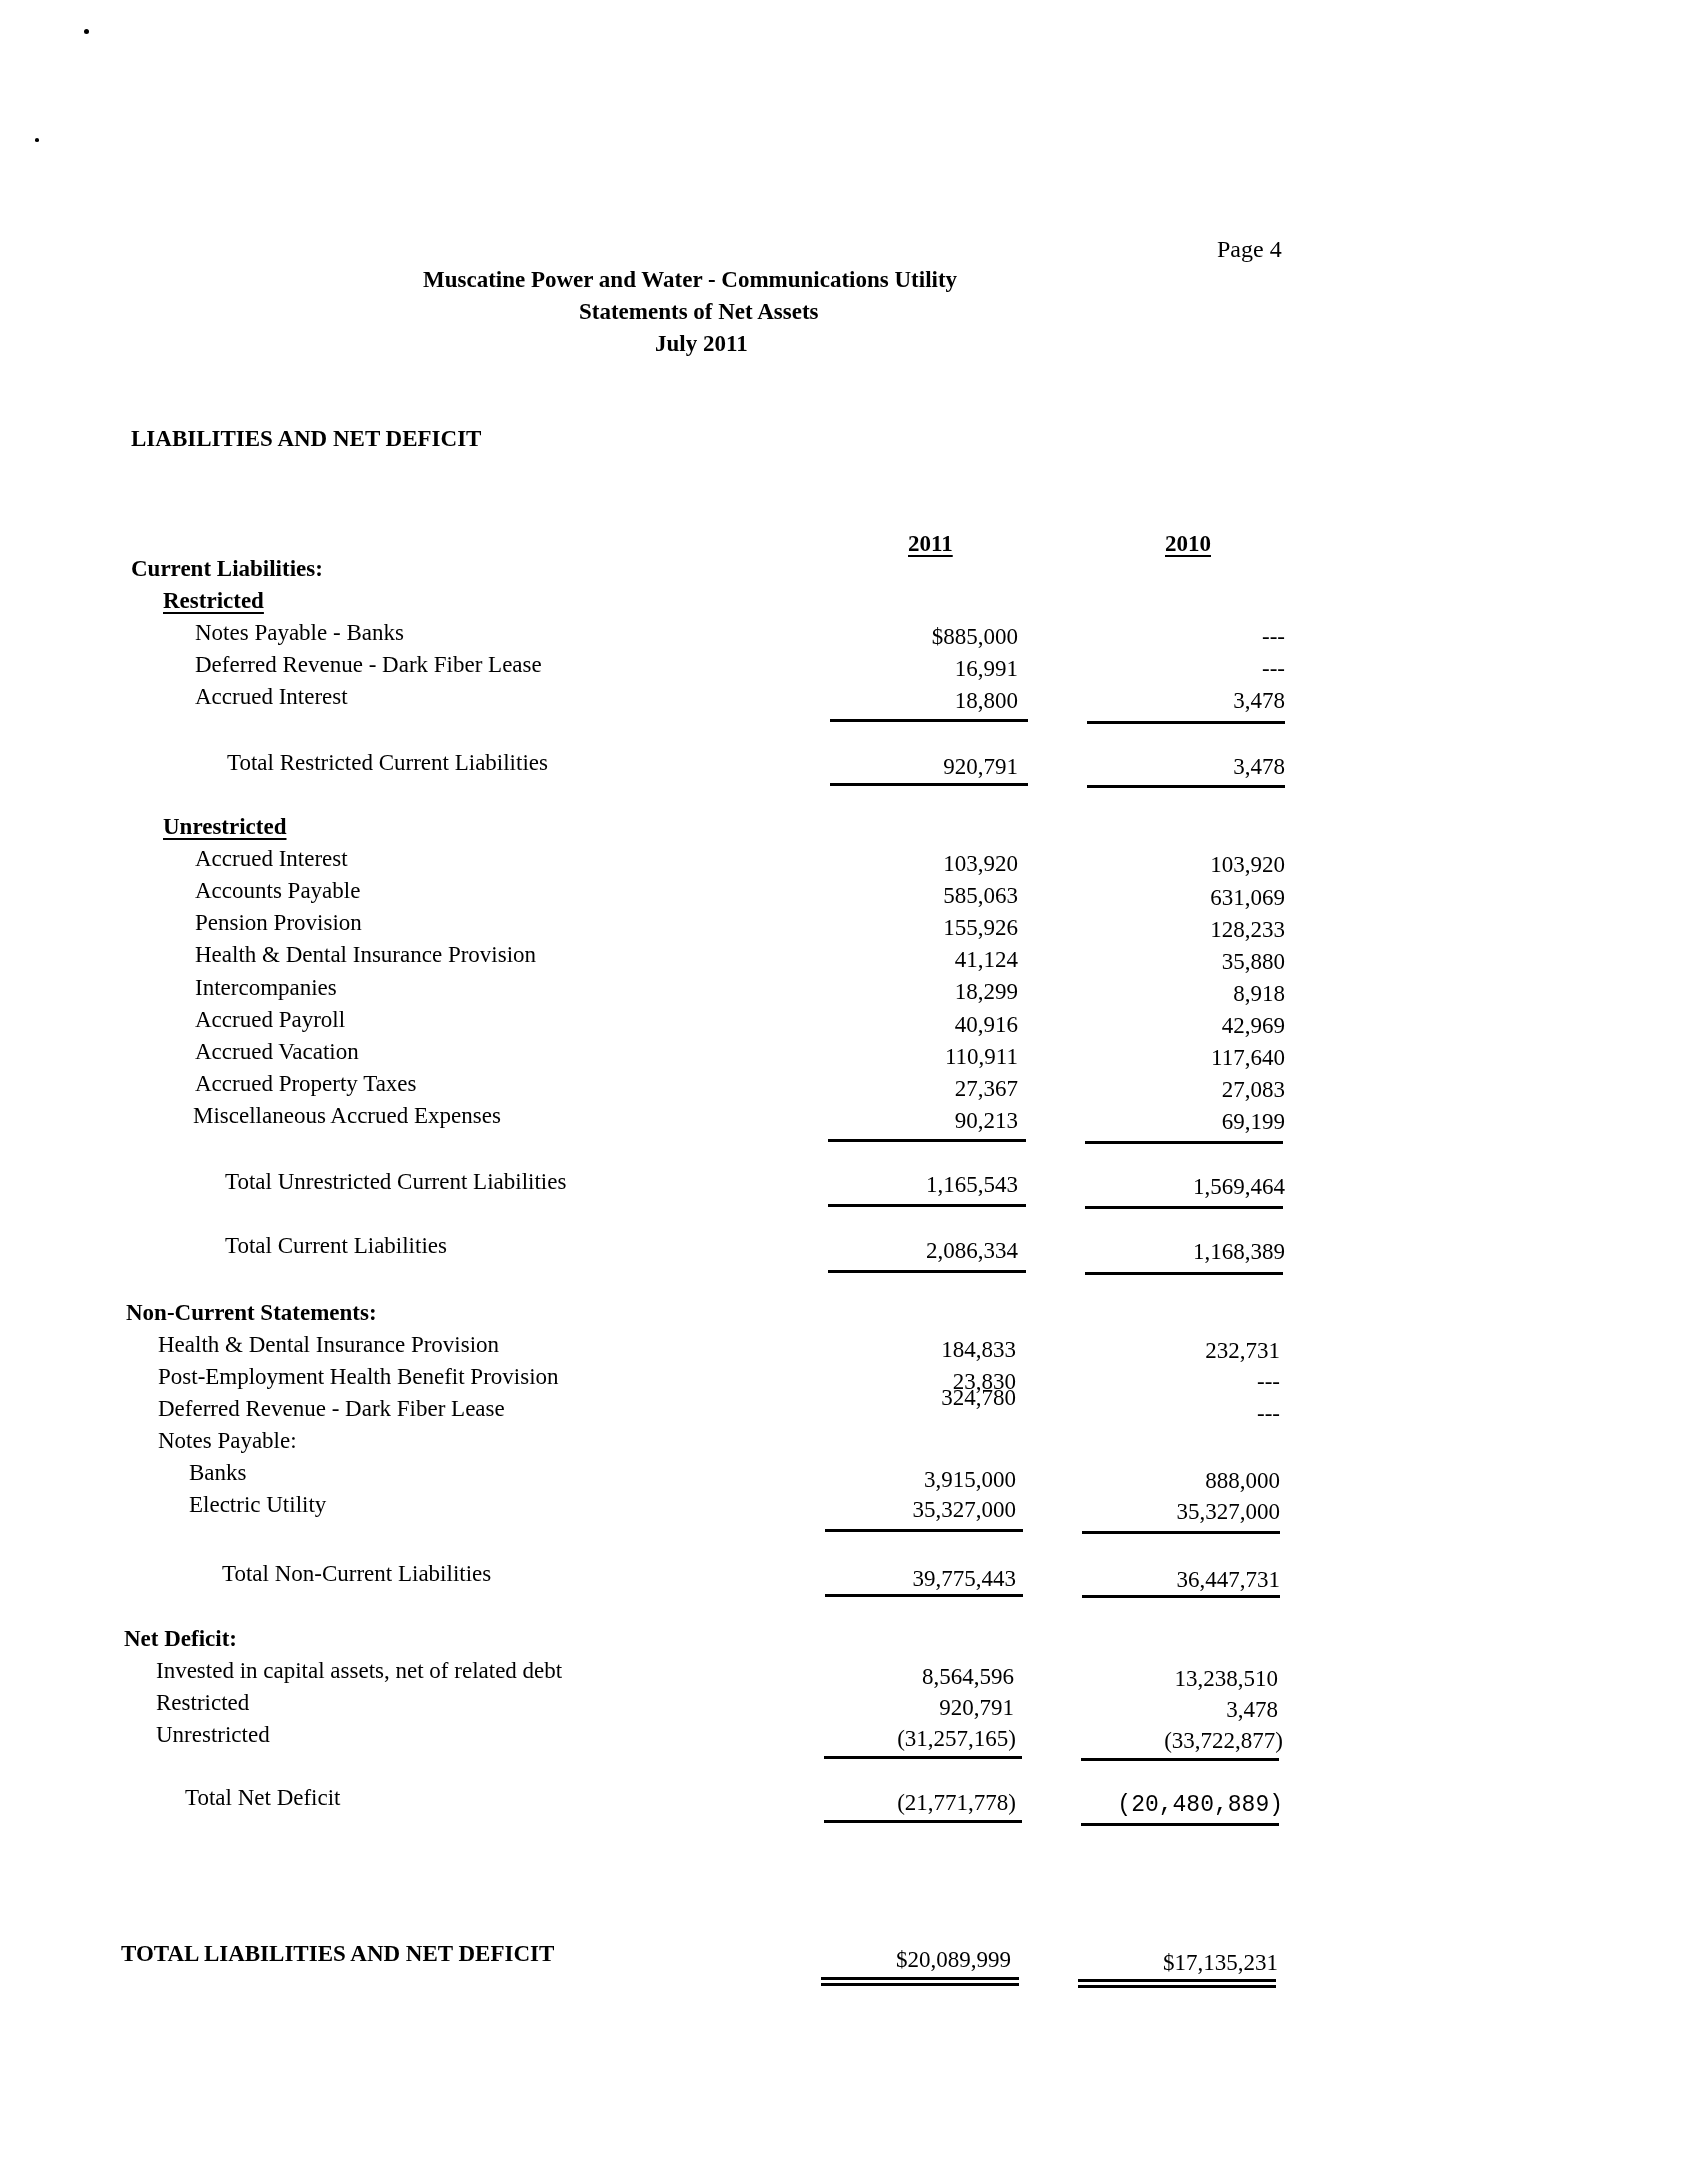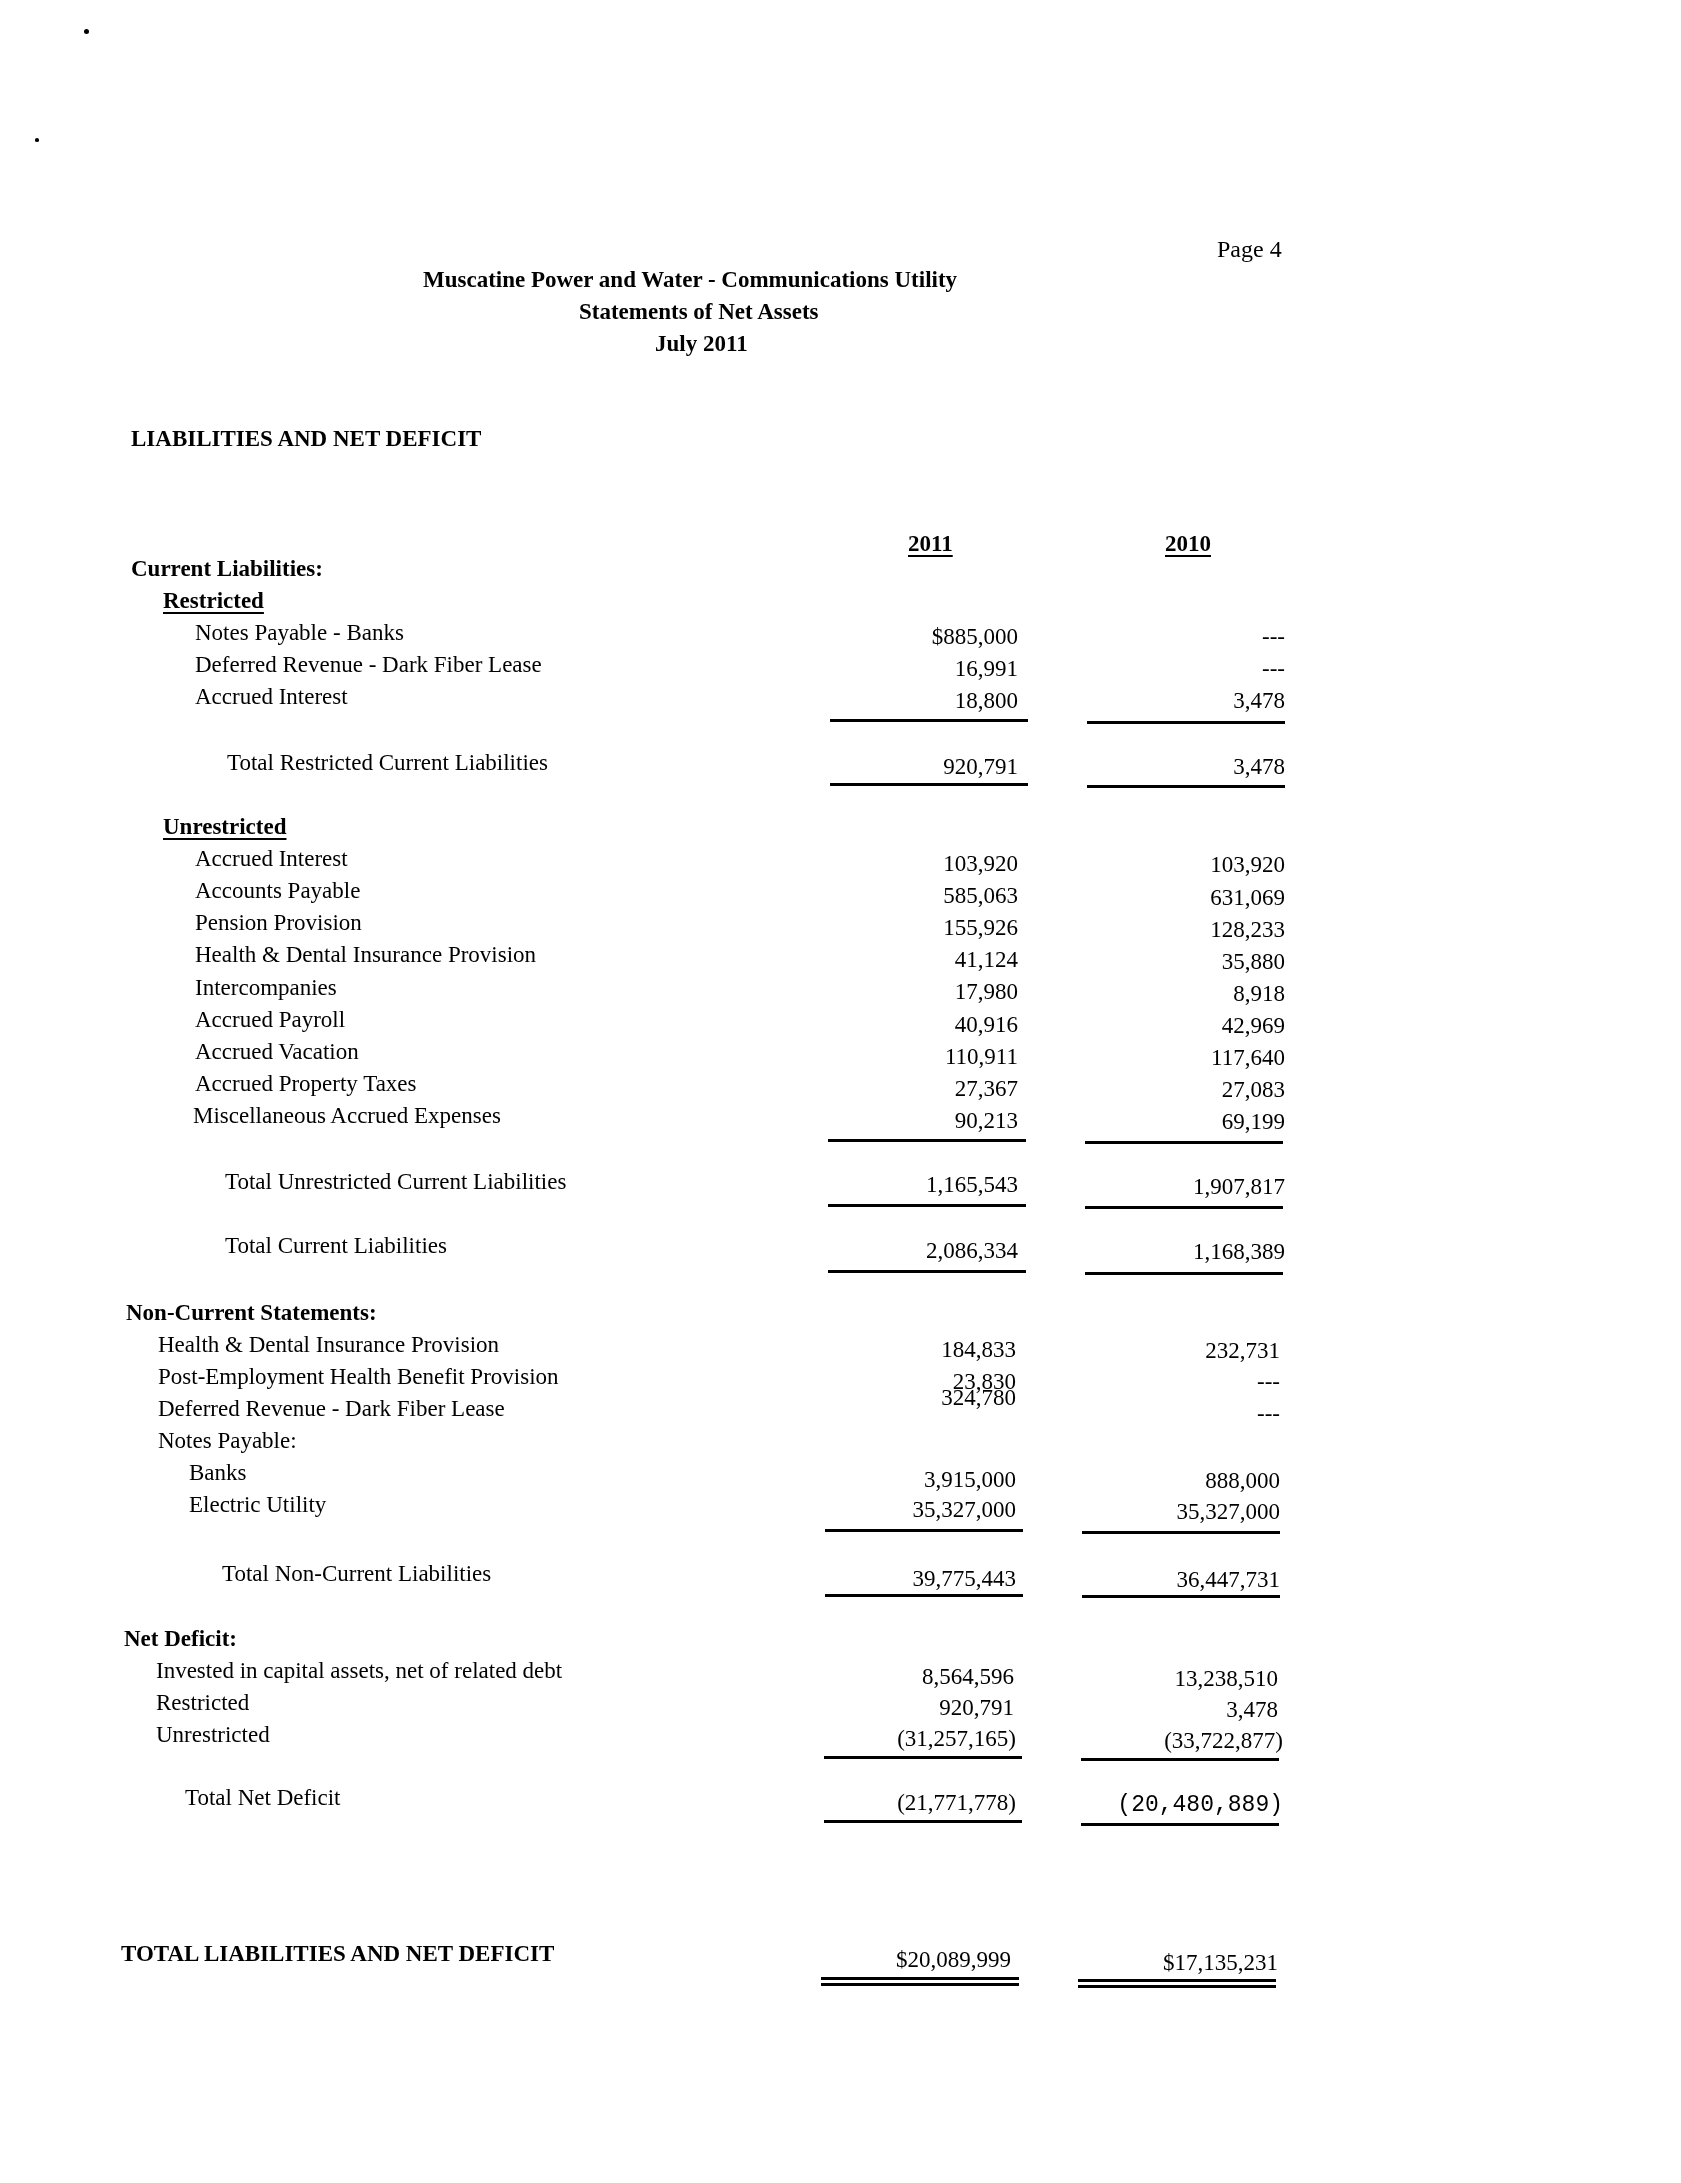--- a/index.html
+++ b/index.html
@@ -79,21 +79,21 @@
   <div class="num c1" style="top:915px;">155,926</div>
   <div class="num c2" style="top:917px;">128,233</div>
 </div>
 <div>
   <div class="abs txt" style="left:195px;top:942px;">Health &amp; Dental Insurance Provision</div>
   <div class="num c1" style="top:947px;">41,124</div>
   <div class="num c2" style="top:949px;">35,880</div>
 </div>
 <div>
   <div class="abs txt" style="left:195px;top:975px;">Intercompanies</div>
-  <div class="num c1" style="top:979px;">17,980</div>
+  <div class="num c1" style="top:979px;">18,299</div>
   <div class="num c2" style="top:981px;">8,918</div>
 </div>
 <div>
   <div class="abs txt" style="left:195px;top:1007px;">Accrued Payroll</div>
   <div class="num c1" style="top:1012px;">40,916</div>
   <div class="num c2" style="top:1013px;">42,969</div>
 </div>
 <div>
   <div class="abs txt" style="left:195px;top:1039px;">Accrued Vacation</div>
   <div class="num c1" style="top:1044px;">110,911</div>
@@ -108,21 +108,21 @@
   <div class="abs txt" style="left:193px;top:1103px;">Miscellaneous Accrued Expenses</div>
   <div class="num c1" style="top:1108px;">90,213</div>
   <div class="num c2" style="top:1109px;">69,199</div>
 </div>
 <div class="rule r1" style="top:1139px;left:828px;"></div>
 <div class="rule r2" style="top:1141px;left:1085px;"></div>
 
 <div>
   <div class="abs txt" style="left:225px;top:1169px;">Total Unrestricted Current Liabilities</div>
   <div class="num c1" style="top:1172px;">1,165,543</div>
-  <div class="num c2" style="top:1174px;">1,907,817</div>
+  <div class="num c2" style="top:1174px;">1,569,464</div>
 </div>
 <div class="rule r1" style="top:1204px;left:828px;"></div>
 <div class="rule r2" style="top:1206px;left:1085px;"></div>
 
 <div>
   <div class="abs txt" style="left:225px;top:1233px;">Total Current Liabilities</div>
   <div class="num c1" style="top:1238px;">2,086,334</div>
   <div class="num c2" style="top:1239px;">1,168,389</div>
 </div>
 <div class="rule r1" style="top:1270px;left:828px;"></div>

